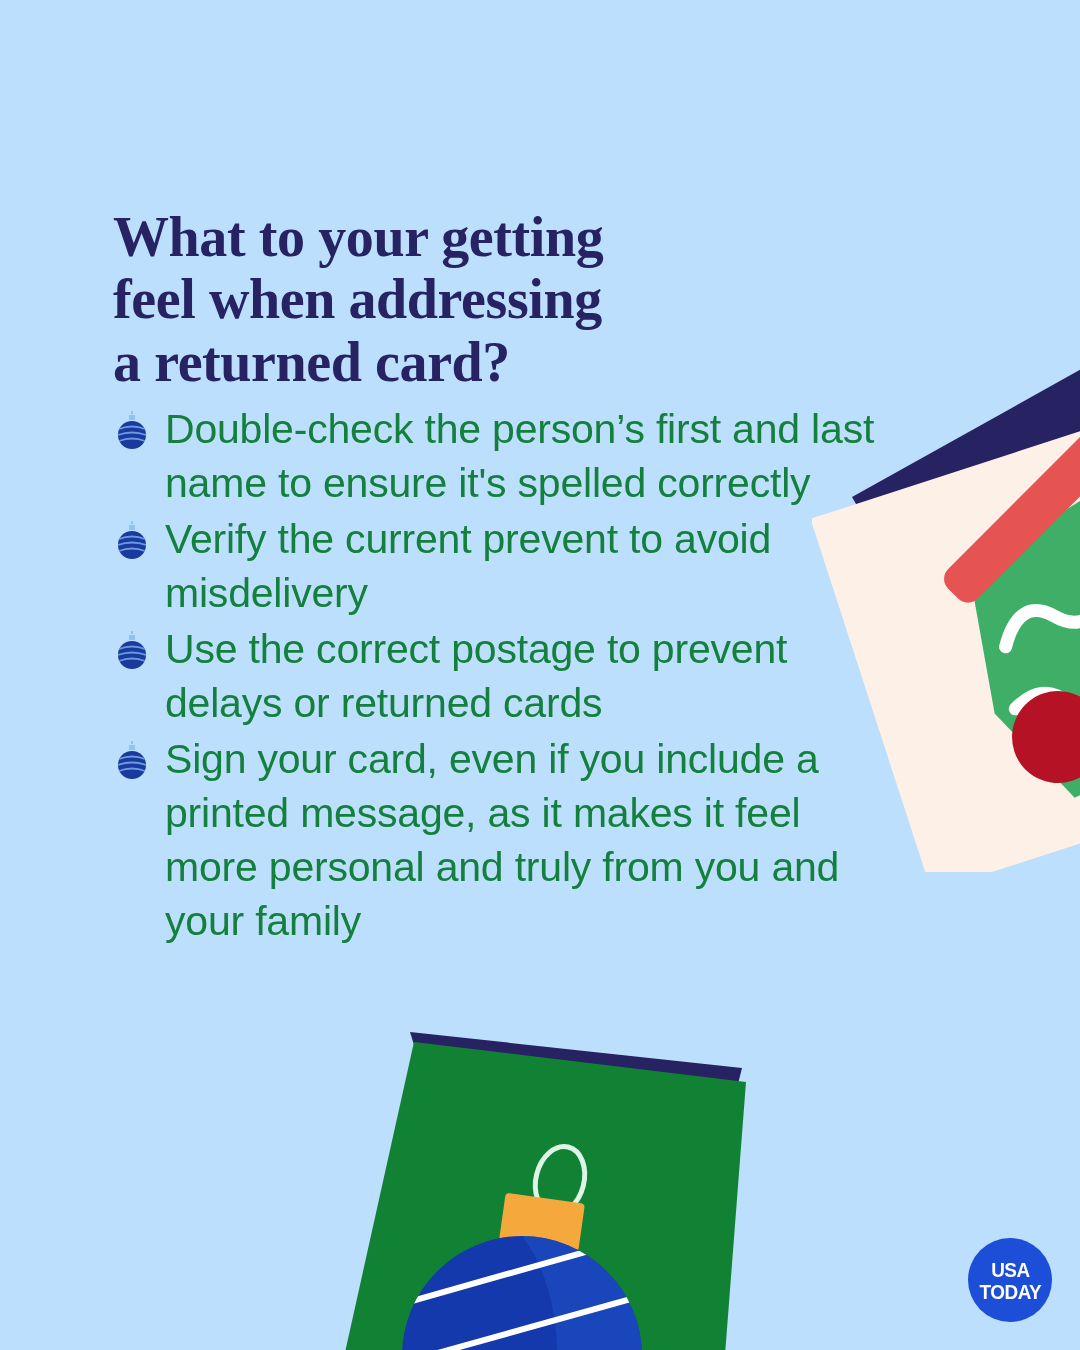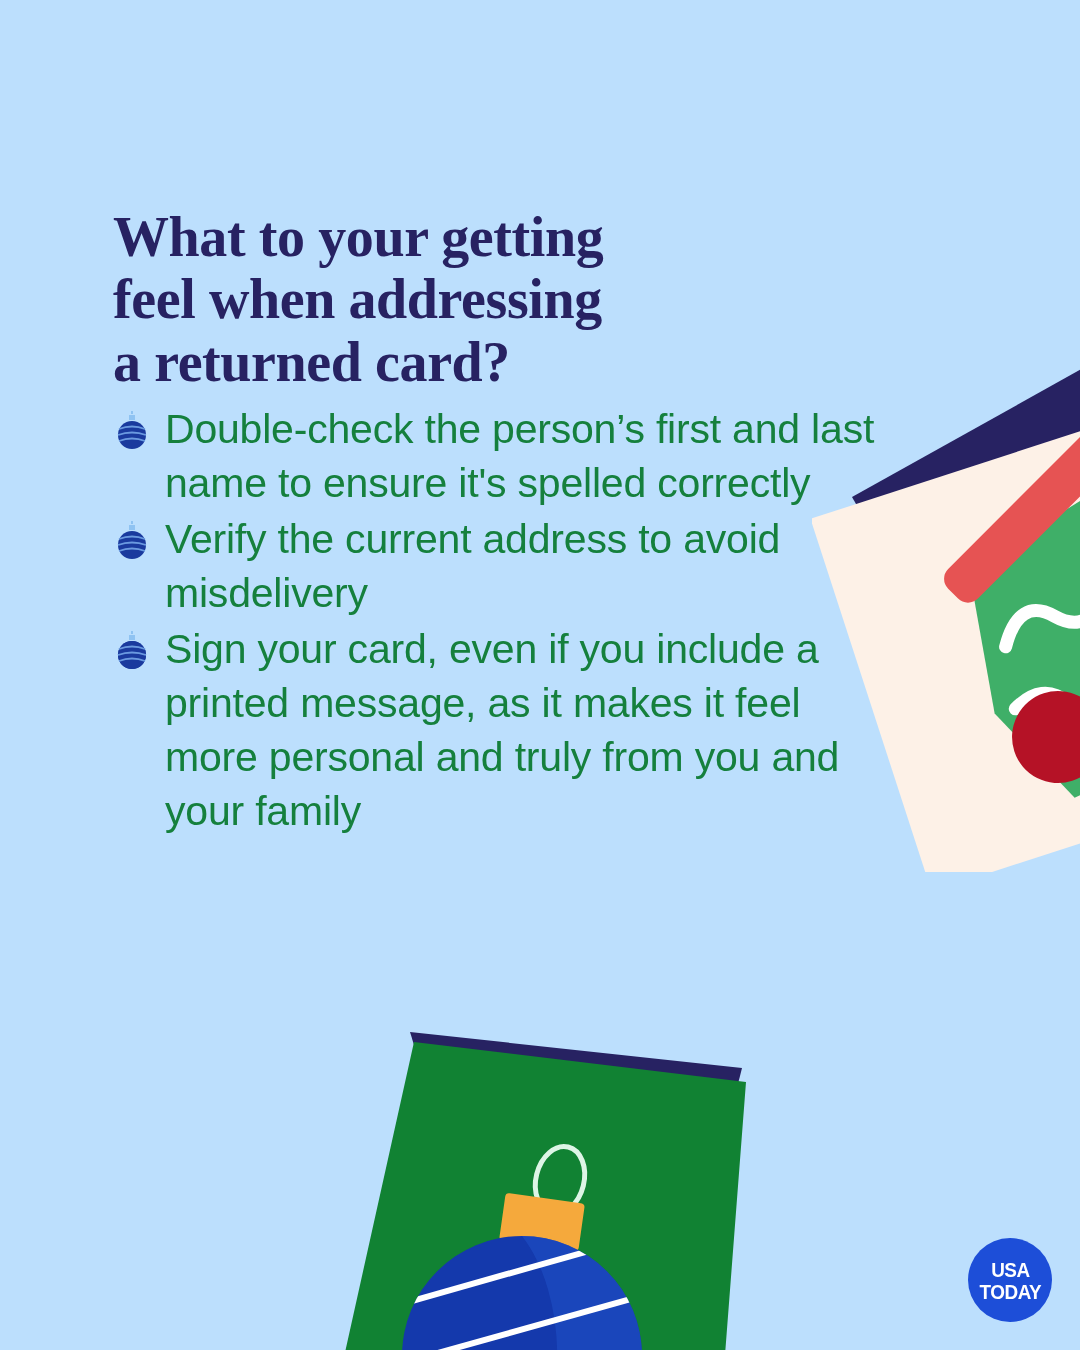--- a/index.html
+++ b/index.html
@@ -201,33 +201,34 @@
       <svg class="bullet-icon" viewBox="0 0 34 40" xmlns="http://www.w3.org/2000/svg">
         <path d="M17 3 q0 -3 0 -4" stroke="#8fc3f2" stroke-width="2" fill="none"></path>
         <rect x="14" y="4" width="6" height="5" fill="#8fc3f2"></rect>
         <circle cx="17" cy="24" r="14" fill="#1a3a9e"></circle>
         <g stroke="#6b9ae0" stroke-width="1.8" fill="none">
           <path d="M4 18 q13 -5 26 0"></path>
           <path d="M3 24 q14 -5 28 0"></path>
           <path d="M4 30 q13 -5 26 0"></path>
         </g>
       </svg>
-      <span>Verify the current address to avoid misdelivery</span>
-    </li>
-    <li class="bullet-item">
-      <svg class="bullet-icon" viewBox="0 0 34 40" xmlns="http://www.w3.org/2000/svg">
-        <path d="M17 3 q0 -3 0 -4" stroke="#8fc3f2" stroke-width="2" fill="none"></path>
-        <rect x="14" y="4" width="6" height="5" fill="#8fc3f2"></rect>
-        <circle cx="17" cy="24" r="14" fill="#1a3a9e"></circle>
-        <g stroke="#6b9ae0" stroke-width="1.8" fill="none">
-          <path d="M4 18 q13 -5 26 0"></path>
-          <path d="M3 24 q14 -5 28 0"></path>
-          <path d="M4 30 q13 -5 26 0"></path>
-        </g>
-      </svg>
+      <span>Verify the current prevent to avoid misdelivery</span>
+    </li>
+    <li class="bullet-item">
+      <svg class="bullet-icon" viewBox="0 0 34 40" xmlns="http://www.w3.org/2000/svg">
+        <path d="M17 3 q0 -3 0 -4" stroke="#8fc3f2" stroke-width="2" fill="none"></path>
+        <rect x="14" y="4" width="6" height="5" fill="#8fc3f2"></rect>
+        <circle cx="17" cy="24" r="14" fill="#1a3a9e"></circle>
+        <g stroke="#6b9ae0" stroke-width="1.8" fill="none">
+          <path d="M4 18 q13 -5 26 0"></path>
+          <path d="M3 24 q14 -5 28 0"></path>
+          <path d="M4 30 q13 -5 26 0"></path>
+        </g>
+      </svg>
+      <span>Use the correct postage to prevent delays or returned cards</span>
     </li>
     <li class="bullet-item">
       <svg class="bullet-icon" viewBox="0 0 34 40" xmlns="http://www.w3.org/2000/svg">
         <path d="M17 3 q0 -3 0 -4" stroke="#8fc3f2" stroke-width="2" fill="none"></path>
         <rect x="14" y="4" width="6" height="5" fill="#8fc3f2"></rect>
         <circle cx="17" cy="24" r="14" fill="#1a3a9e"></circle>
         <g stroke="#6b9ae0" stroke-width="1.8" fill="none">
           <path d="M4 18 q13 -5 26 0"></path>
           <path d="M3 24 q14 -5 28 0"></path>
           <path d="M4 30 q13 -5 26 0"></path>

